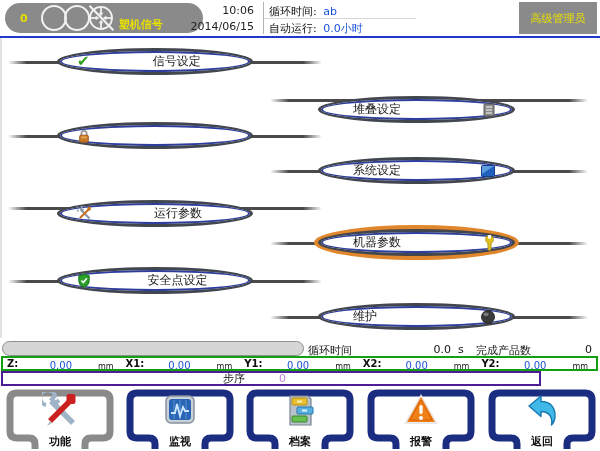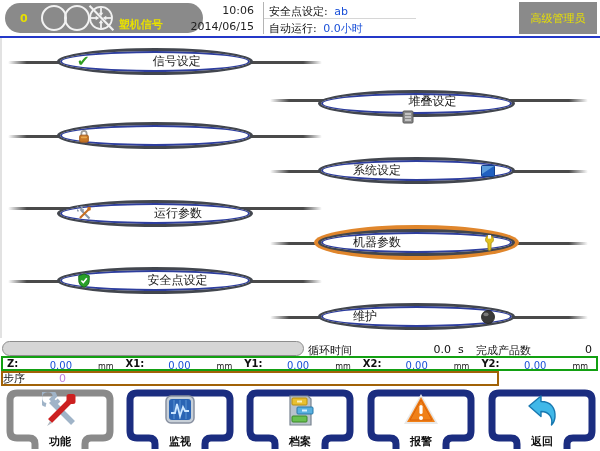--- a/index.html
+++ b/index.html
@@ -54,22 +54,22 @@
   .st-cyc-l{left:308px;} .st-cyc-v{left:415px;width:36px;text-align:right;}
   .st-cyc-u{left:458px;} .st-cnt-l{left:476px;} .st-cnt-v{left:560px;width:32px;text-align:right;}
 
   .axisbar{position:absolute;left:1px;top:356px;width:597px;height:15px;border:2px solid #12a012;
            background:#fff;box-sizing:border-box;display:flex;align-items:center;}
   .axcell{flex:1;display:flex;align-items:center;justify-content:space-between;padding:0 8px 0 4px;}
   .axlabel{font-size:10px;font-weight:bold;color:#111;}
   .axval{font-size:10px;color:#1a50d8;}
   .axunit{font-size:8px;color:#111;margin-left:1px;padding-left:25px;}
 
-  .stepbar{position:absolute;left:1px;top:371px;width:498px;height:15px;border:2px solid #a16207;
-           background:#fff;box-sizing:border-box;display:flex;align-items:center;justify-content:flex-start;}
+  .stepbar{position:absolute;left:1px;top:371px;width:540px;height:15px;border:2px solid #4c1d95;
+           background:#fff;box-sizing:border-box;display:flex;align-items:center;justify-content:center;}
   .steplabel{font-size:11px;color:#111;}
   .stepval{font-size:11px;color:#c080e0;margin-left:34px;width:40px;text-align:left;}
 
   
   .tbtn{position:absolute;top:388px;width:112px;height:62px;cursor:pointer;}
   .tbtn svg.frame{position:absolute;left:0;top:0;}
   .tbtn .ticon{position:absolute;left:38px;top:4px;}
   .tbtn .tlabel{position:absolute;left:26px;bottom:1px;width:60px;text-align:center;
                 font-size:11px;font-weight:bold;color:#111;white-space:nowrap;}
 </style>
@@ -105,21 +105,21 @@
     </div>
 
     <div class="clock">
       <span class="t">10:06</span>
       <span class="d">2014/06/15</span>
     </div>
     <div class="vdiv"></div>
     <div class="hdiv"></div>
 
     <div class="kv kv1">
-      <span>安全点设定:</span>
+      <span>循环时间:</span>
       <span class="val">ab</span>
     </div>
     <div class="kv kv2">
       <span>自动运行:</span>
       <span class="val">0.0小时</span>
     </div>
 
     <div class="role-btn">高级管理员</div>
   </div>
   <div class="topsep"></div>
@@ -163,21 +163,21 @@
   <div class="oval oL" style="top:267px;">
     <span class="oicon">
       <svg width="14" height="15" viewBox="0 0 16 17">
         <path d="M8,1 L14,3.2 V8.5 C14,12.8 11.2,15.2 8,16.2 C4.8,15.2 2,12.8 2,8.5 V3.2 Z" fill="#28a028" stroke="#156815" stroke-width="1"></path>
         <polyline points="5,8.5 7.2,10.8 11.2,5.8" fill="none" stroke="#ffffff" stroke-width="1.8"></polyline>
       </svg>
     </span>
     <span class="olabel">安全点设定</span>
   </div>
 
-  <div class="oval oR" style="top:90px;flex-direction:column;">
+  <div class="oval oR" style="top:96px;">
     <span class="olabel">堆叠设定</span>
     <span class="oicon">
       <svg width="12" height="14" viewBox="0 0 12 14">
         <rect x="1" y="1" width="10" height="12" rx="1" fill="#8a8a8a" stroke="#5a5a5a" stroke-width="1"></rect>
         <line x1="3" y1="4" x2="9" y2="4" stroke="#e8e8e8" stroke-width="1.2"></line>
         <line x1="3" y1="7" x2="9" y2="7" stroke="#e8e8e8" stroke-width="1.2"></line>
         <line x1="3" y1="10" x2="9" y2="10" stroke="#e8e8e8" stroke-width="1.2"></line>
       </svg>
     </span>
   </div>

